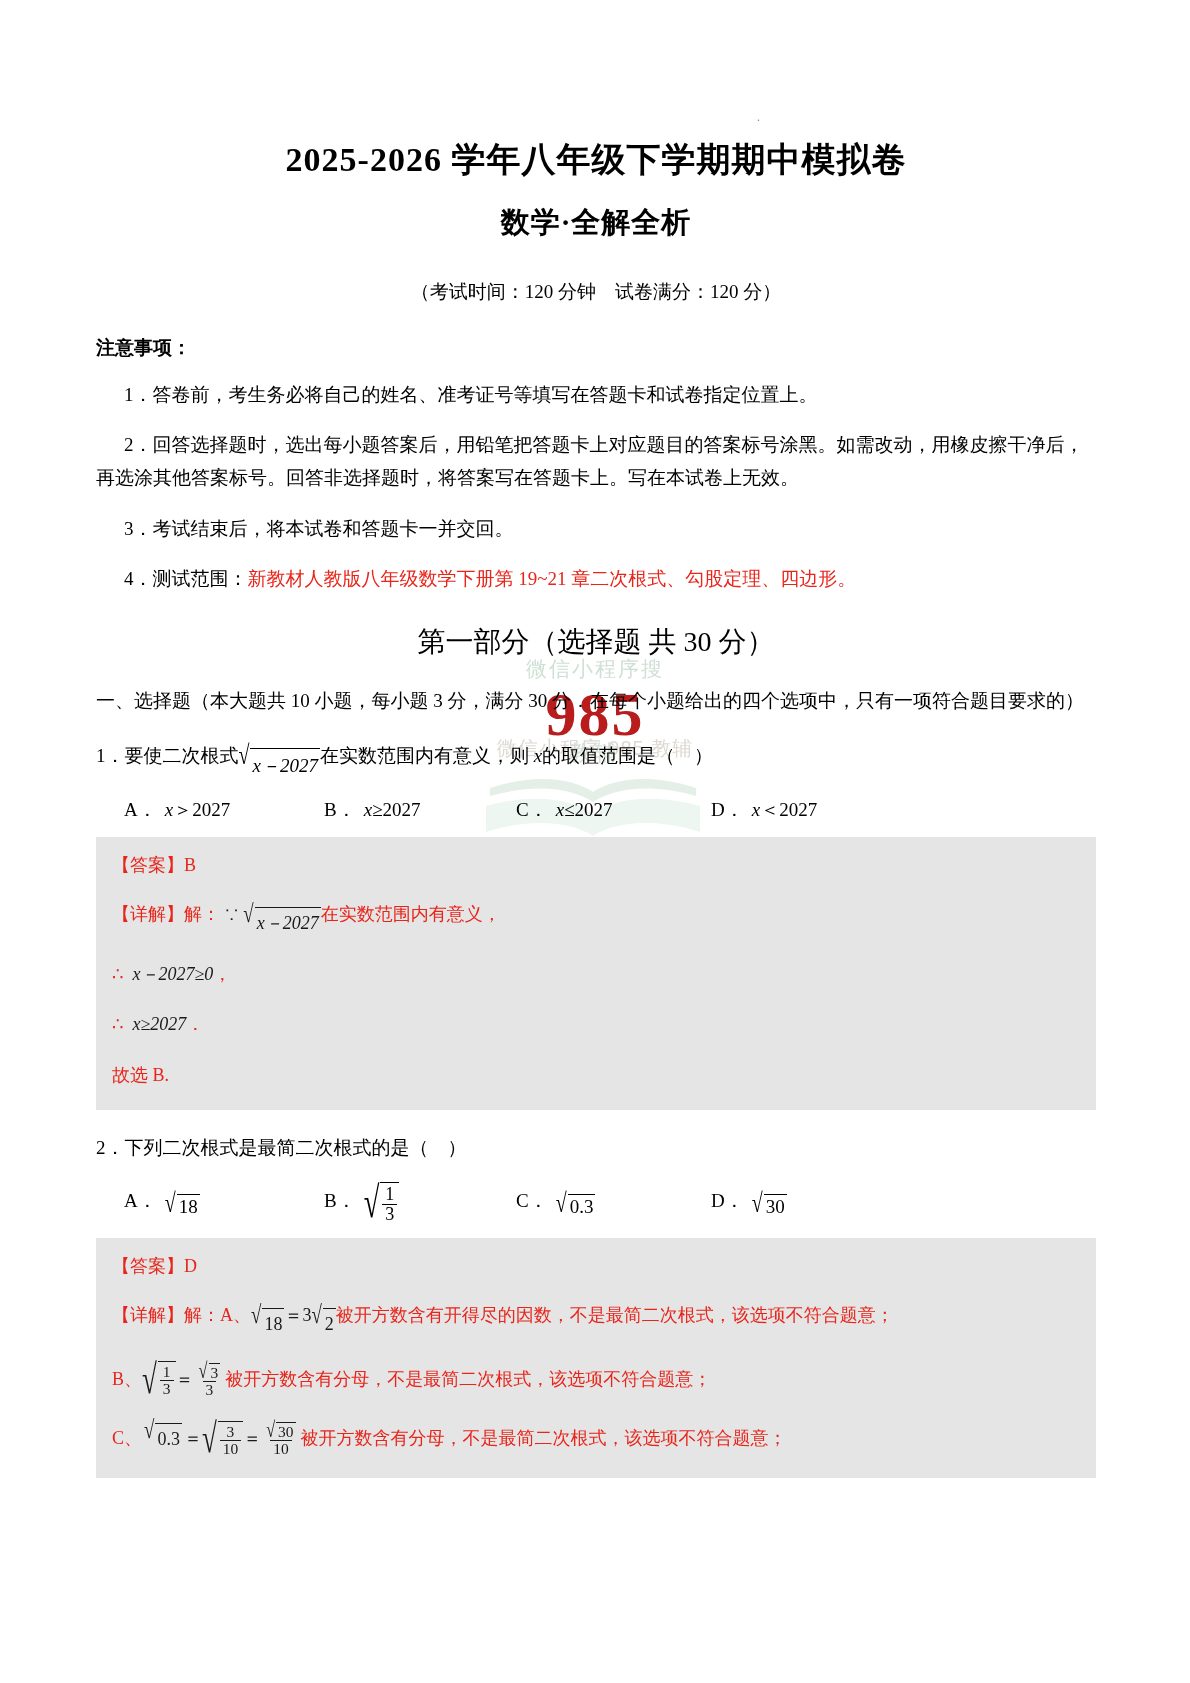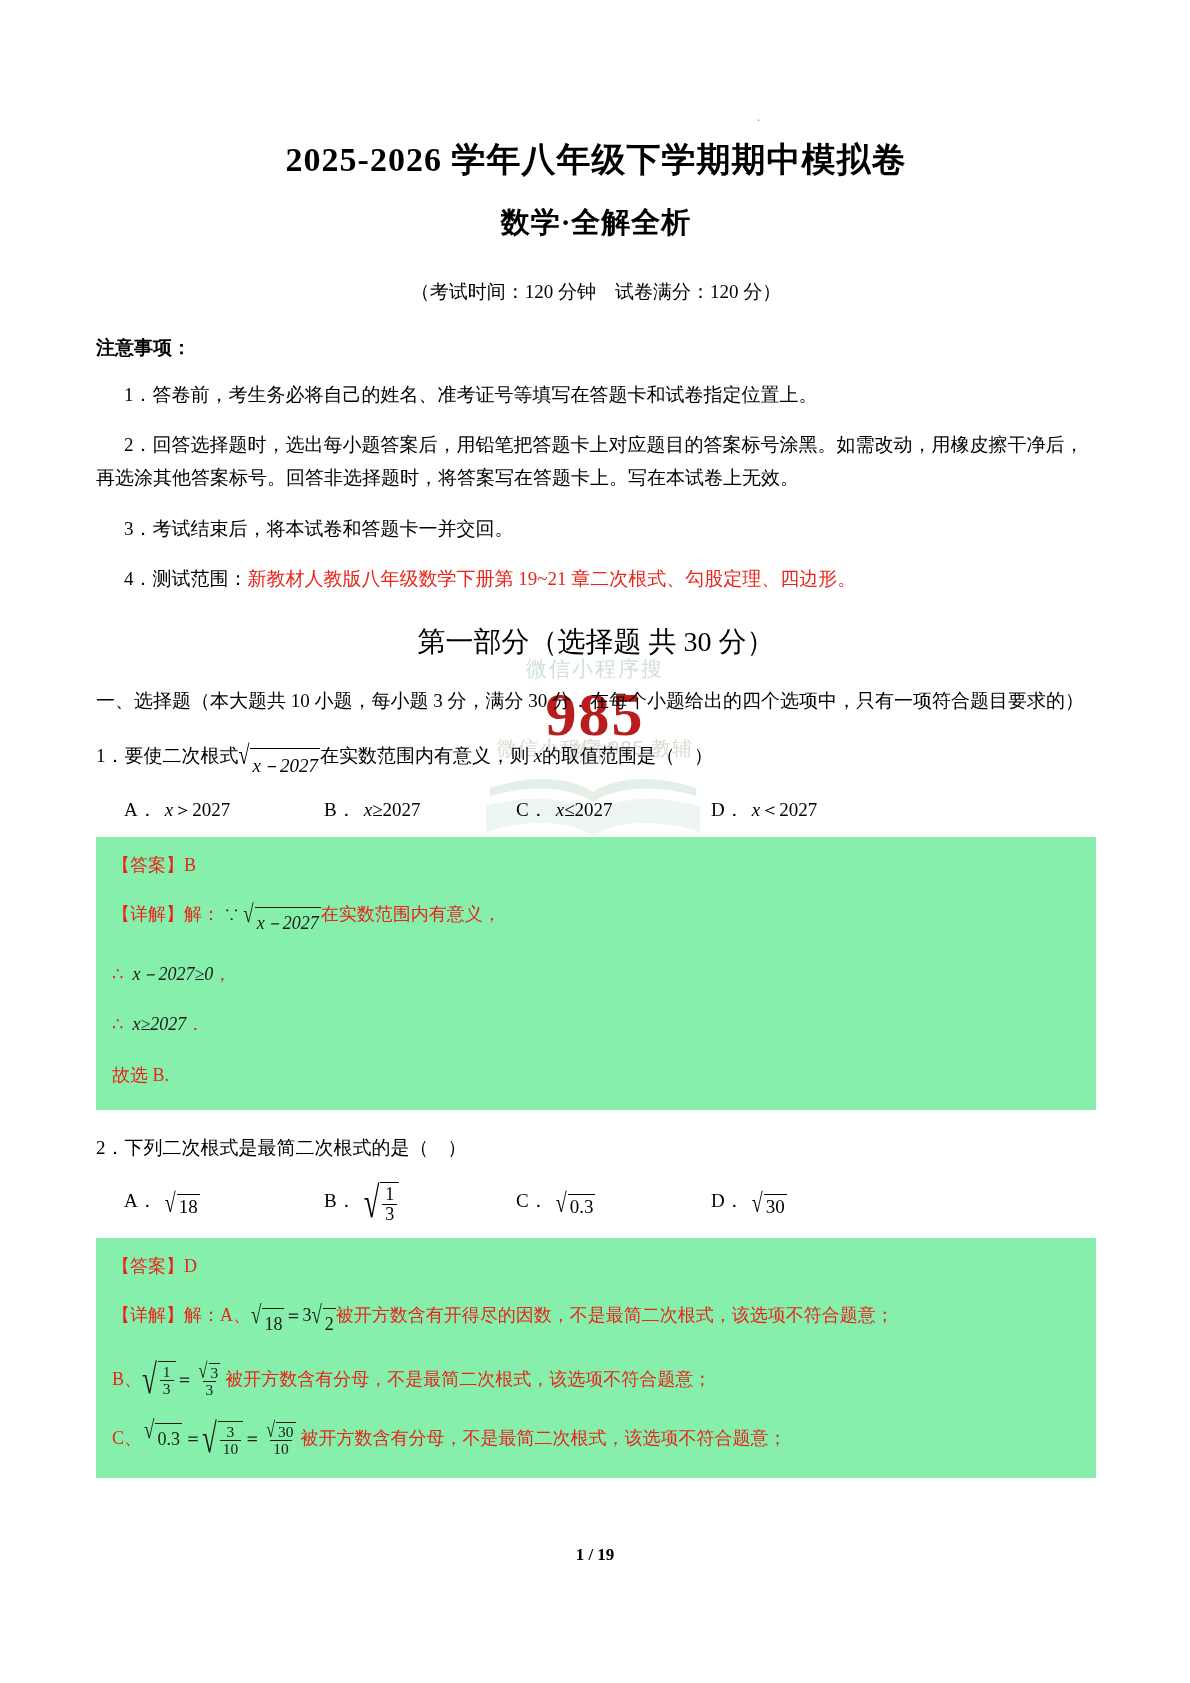--- a/index.html
+++ b/index.html
@@ -76,21 +76,21 @@
   .q-options {
     font-size:19px; margin-top:14px; padding-left:28px;
     display:flex; align-items:flex-end;
   }
   .q-options .opt { display:flex; align-items:baseline; }
   .opt-tag { font-family:"Liberation Serif", serif; }
   .opt-body { margin-left:8px; }
 
   
   .ans-block {
-    background:#86efac;
+    background:#e5e5e5;
     margin-top:14px;
     padding:14px 16px 16px 16px;
     font-size:18px;
     color:#e8251b;
     line-height:1.6;
   }
   .ans-line { margin:0 0 4px 0; }
   .ans-line.sp { margin-top:20px; }
   .ans-line.sp2 { margin-top:22px; }
   .tag { color:#e8251b; }
@@ -304,14 +304,13 @@
                 <span class="radicand num">30</span>
               </span></span>
             <span class="den num">10</span>
           </span>
         <span>被开方数含有分母，不是最简二次根式，该选项不符合题意；</span>
       </div>
     </div>
 
   </div>
 
-  <div class="footer">1 / 19</div>
 </div>
 
 </body></html>

